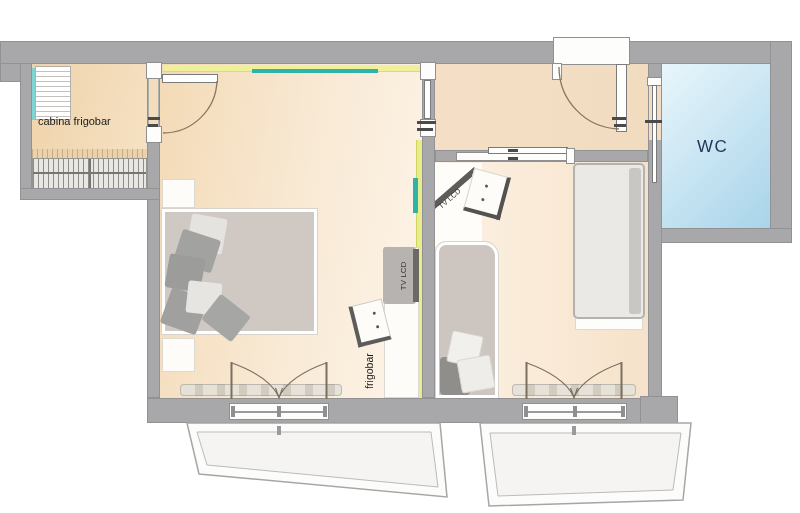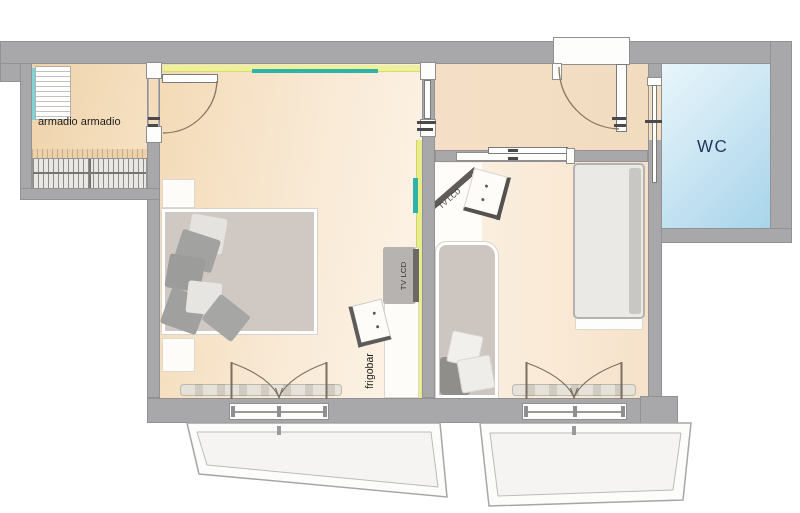--- a/index.html
+++ b/index.html
@@ -35,21 +35,21 @@
   <div class="abs" style="left:35px;top:66px;width:36px;height:54px;border:1px solid #b3b0ab;
               background:repeating-linear-gradient(180deg,#ffffff 0 3.5px,#c4c1bc 3.5px 5px);"></div>
   <div class="abs" style="left:31px;top:68px;width:4px;height:52px;background:#7fd4d4;"></div>
   <div class="abs" style="left:32px;top:149px;width:115px;height:9px;background:#ecd2ac;
               background-image:repeating-linear-gradient(90deg,rgba(170,140,100,0.55) 0 1px,transparent 1px 5px);"></div>
   <div class="abs" style="left:32px;top:158px;width:115px;height:31px;background:#e9e7e3;border:1px solid #97958f;
               background-image:repeating-linear-gradient(90deg,#8e8c88 0 1px,transparent 1px 5px);">
     <div class="abs" style="left:0;top:13px;width:113px;height:2px;background:#787672;"></div>
     <div class="abs" style="left:56px;top:0;width:2px;height:29px;background:#787672;"></div>
   </div>
-  <div class="label" style="left:38px;top:115px;width:110px;font-size:11px;">armadio armadio</div>
+  <div class="label" style="left:38px;top:115px;width:110px;font-size:11px;">cabina frigobar</div>
 
   <div class="furn-white" style="left:162px;top:179px;width:33px;height:29px;"></div>
   <div class="furn-white" style="left:162px;top:338px;width:33px;height:34px;"></div>
 
   <div class="abs" style="left:162px;top:209px;width:155px;height:125px;background:#cfc8c3;border:3px solid #ffffff;
               box-shadow:0 0 0 1px #d8d3cc;">
     <div class="pillow" style="left:24px;top:4px;width:36px;height:36px;background:#e5e3e0;transform:rotate(10deg);"></div>
     <div class="pillow" style="left:12px;top:22px;width:40px;height:34px;background:#a2a2a0;transform:rotate(18deg);"></div>
     <div class="pillow" style="left:2px;top:44px;width:36px;height:34px;background:#9c9c9a;transform:rotate(10deg);"></div>
     <div class="pillow" style="left:0px;top:80px;width:38px;height:38px;background:#a0a09e;transform:rotate(20deg);"></div>

